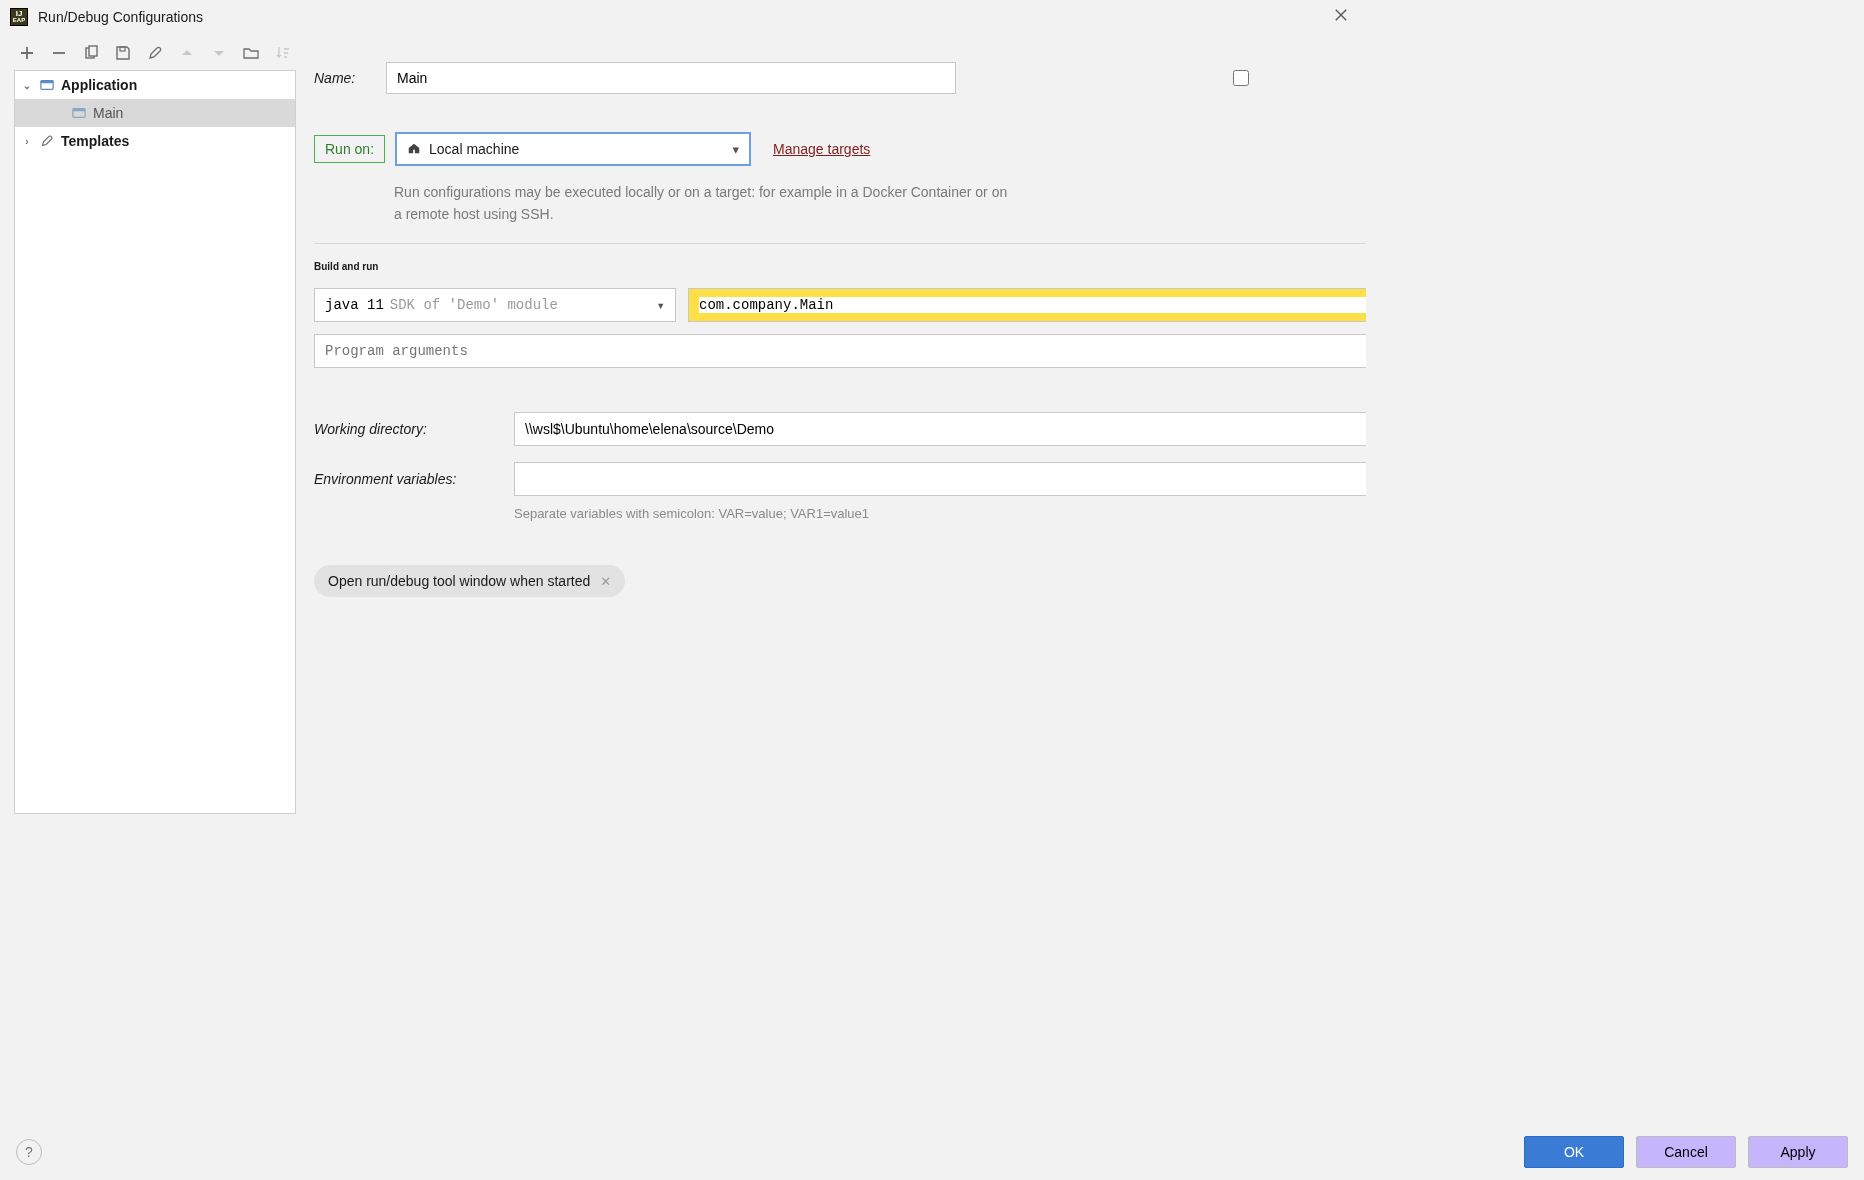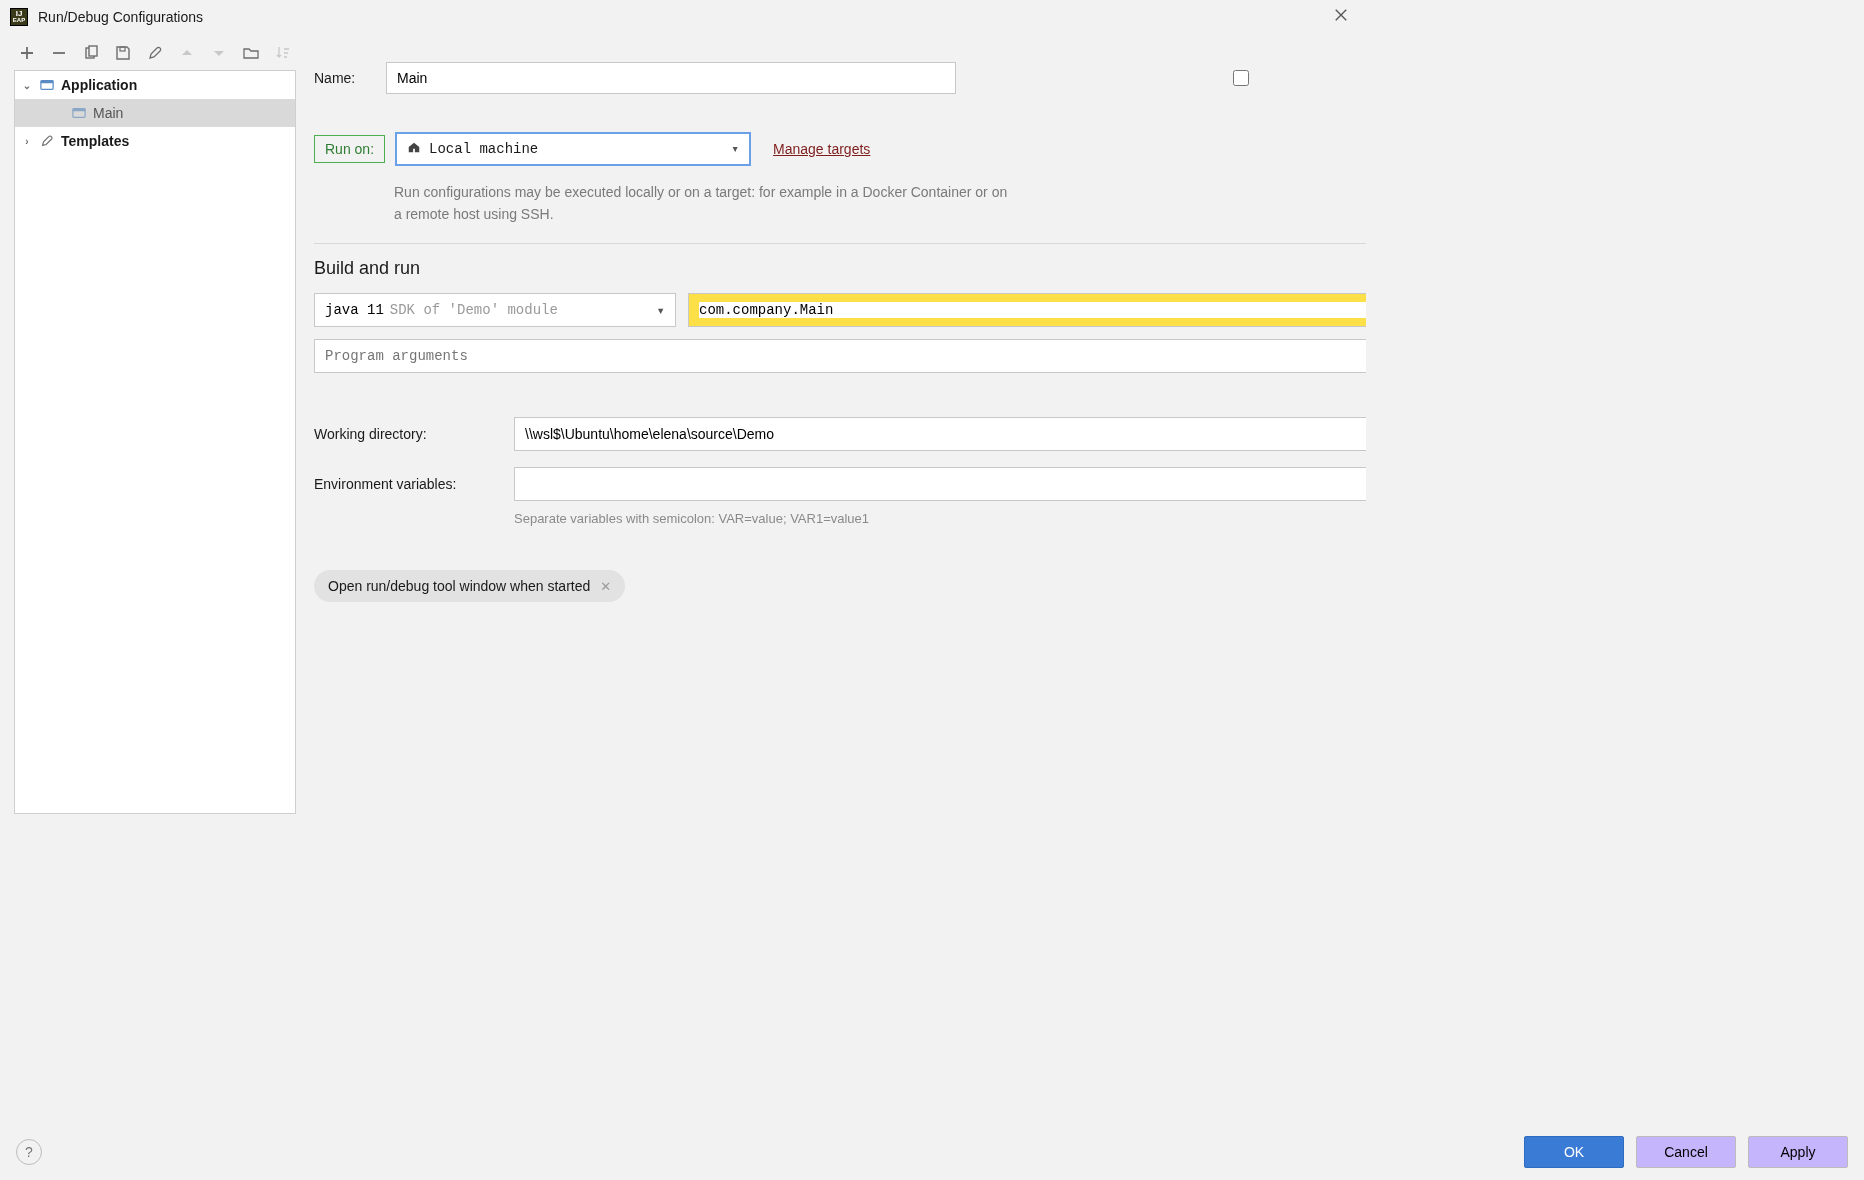--- a/index.html
+++ b/index.html
@@ -22,42 +22,42 @@
 .tree-row { display:flex; align-items:center; height:28px; padding-left:6px; gap:6px; cursor:pointer; }
 .tree-row.bold { font-weight:bold; }
 .tree-row.selected { background:#d9d9d9; }
 .tree-row .expander { width:12px; text-align:center; color:#6e6e6e; font-size:10px; }
 .tree-row .icon { width:16px; height:16px; display:flex; align-items:center; justify-content:center; }
 .tree-row .label { font-size:14px; }
 .tree-row.selected .label { color:#555; }
 
 .form { flex:1; padding:8px 16px 0 18px; display:flex; flex-direction:column; gap:0; }
 .row { display:flex; align-items:center; }
-.lbl { font-size:14px; }
+.lbl { font-size:14px;font-style:italic; }
 .name-row { margin-top:4px; }
 .name-row .lbl { width:80px; }
 .name-row input { flex:0 0 570px; height:32px; border:1px solid #c8c8c8; background:#fff; padding:0 10px; font-size:14px; }
 .name-row .spacer { flex:1; }
 .store { display:flex; align-items:center; gap:8px; font-size:14px; }
 .store input[type=checkbox] { width:16px; height:16px; }
 .gear { color:#9a9a9a; margin-left:6px; }
 
 .runon-row { margin-top:22px; align-items:center; }
 .runon-badge { border:1.5px solid #4caf50; color:#2e7d32; font-size:14px; padding:5px 10px; margin-right:10px; }
-.runon-select { width:356px; height:34px; border:2px solid #6aa0e8; background:#fff; display:flex; align-items:center; padding:0 10px; gap:8px; cursor:pointer;font-family:Liberation Mono, monospace; }
+.runon-select { width:356px; height:34px; border:2px solid #6aa0e8; background:#fff; display:flex; align-items:center; padding:0 10px; gap:8px; cursor:pointer; }
 .runon-select .home-icon { color:#444; }
 .runon-select .txt { font-size:14px; }
 .runon-select .caret { margin-left:auto; color:#555; }
 .manage { margin-left:22px; color:#7f1d1d; font-size:14px; text-decoration:underline; cursor:pointer; }
 
 .hint { color:#7a7a7a; font-size:14px; margin:16px 0 0 80px; line-height:1.55; max-width:620px; }
 .divider { border:0; border-top:1px solid #d8d8d8; margin:18px 0 14px 0; }
 
 .section-head { display:flex; align-items:center; }
-.section-head .title { font-weight:normal; font-size:18px; }
+.section-head .title { font-weight:bold; font-size:10px; }
 .section-head .spacer { flex:1; }
 .modify { color:#1a63c6; font-size:14px; cursor:pointer; display:flex; align-items:center; gap:4px; }
 .shortcut { color:#9a9a9a; font-size:14px; margin-left:10px; }
 
 .jdk-row { display:flex; gap:12px; margin-top:14px; }
 .jdk-select { width:362px; height:34px; border:1px solid #c8c8c8; background:#fff; display:flex; align-items:center; padding:0 10px; font-family:"Consolas","Courier New",monospace; font-size:14px; cursor:pointer; }
 .jdk-select .jv { color:#000; }
 .jdk-select .sdk { color:#9a9a9a; margin-left:6px; }
 .jdk-select .caret { margin-left:auto; color:#555; }
 .class-input { flex:1; height:34px; border:1px solid #c8c8c8; background:#fde047; display:flex; align-items:center; padding:0 10px; font-family:"Consolas","Courier New",monospace; font-size:14px; }

